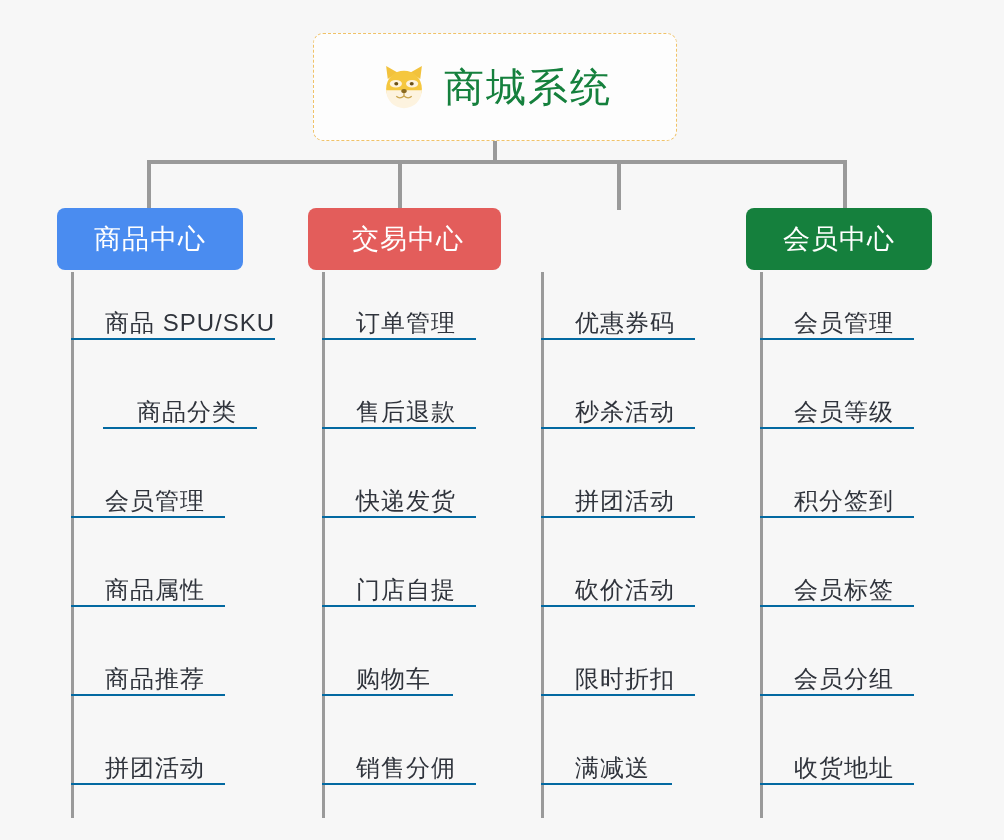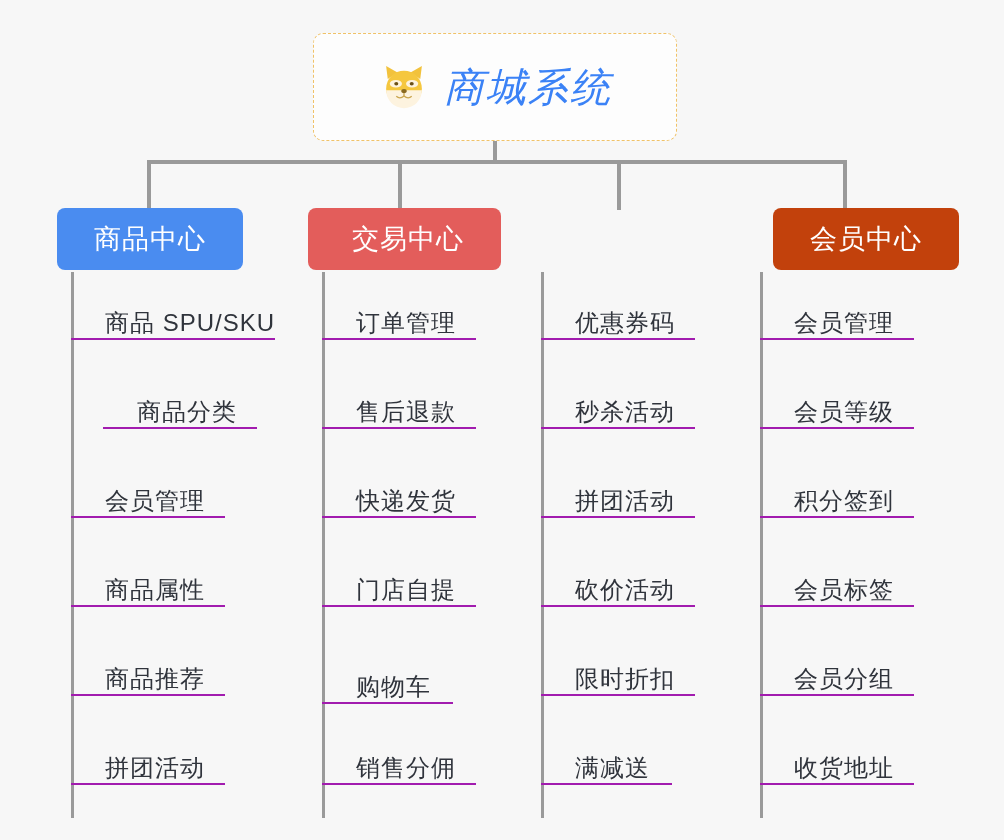--- a/index.html
+++ b/index.html
@@ -88,21 +88,21 @@
     background: #9a9a9a;
   }
   .leaf {
     position: absolute;
     left: 0;
     height: 46px;
     box-sizing: border-box;
     display: flex;
     align-items: flex-end;
     padding-left: 34px;
-    border-bottom: 2px solid #a21caf;
+    border-bottom: 2px solid #0369a1;
     white-space: nowrap;
   }
   .leaf-label {
     color: #30343c;
     font-size: 24px;
     line-height: 30px;
     letter-spacing: 1px;
   }
 </style>
 </head>
@@ -127,21 +127,21 @@
         <ellipse cx="22.5" cy="28" rx="2.5" ry="2.1" fill="#6b5016"></ellipse>
         <ellipse cx="41.5" cy="28" rx="2.5" ry="2.1" fill="#6b5016"></ellipse>
 
         <ellipse cx="32" cy="37" rx="3.4" ry="2.5" fill="#8a6a20"></ellipse>
 
         <path d="M32 39.5 L32 43" stroke="#c9a44d" stroke-width="1.6" fill="none"></path>
         <path d="M32 43 q-5 4.5 -9.5 .5" stroke="#c9a44d" stroke-width="1.6" fill="none"></path>
         <path d="M32 43 q5 4.5 9.5 .5" stroke="#c9a44d" stroke-width="1.6" fill="none"></path>
       </svg>
     </span>
-    <span class="root-title" style="color: #3b82f6; font-style: italic;">商城系统</span>
+    <span class="root-title" style="color: #15803d;">商城系统</span>
   </div>
 
   <div class="conn conn-v" style="left:493px; top:141px; height:22px;"></div>
   <div class="conn conn-h" style="left:147px; top:160px; width:700px;"></div>
   <div class="conn conn-v" style="left:147px; top:160px; height:50px;"></div>
   <div class="conn conn-v" style="left:398px; top:160px; height:50px;"></div>
   <div class="conn conn-v" style="left:617px; top:160px; height:50px;"></div>
   <div class="conn conn-v" style="left:843px; top:160px; height:50px;"></div>
 
   <div class="cat" style="left: 57px; background: rgb(74, 140, 240);">
@@ -179,21 +179,21 @@
       </div>
     <div class="leaf" style="top:111px; width:154px;">
         <span class="leaf-label">售后退款</span>
       </div>
     <div class="leaf" style="top:200px; width:154px;">
         <span class="leaf-label">快递发货</span>
       </div>
     <div class="leaf" style="top:289px; width:154px;">
         <span class="leaf-label">门店自提</span>
       </div>
-    <div class="leaf" style="top:386px; width:131px;">
+    <div class="leaf" style="top:378px; width:131px;">
         <span class="leaf-label">购物车</span>
       </div>
     <div class="leaf" style="top:467px; width:154px;">
         <span class="leaf-label">销售分佣</span>
       </div>
   </div>
 
   <div class="leaf-col" style="left:541px;">
     <div class="spine" style="height:546px;"></div>
     <div class="leaf" style="top:22px;  width:154px;">
@@ -209,21 +209,21 @@
         <span class="leaf-label">砍价活动</span>
       </div>
     <div class="leaf" style="top:378px; width:154px;">
         <span class="leaf-label">限时折扣</span>
       </div>
     <div class="leaf" style="top:467px; width:131px;">
         <span class="leaf-label">满减送</span>
       </div>
   </div>
 
-  <div class="cat" style="left: 746px; background: #c2410c; margin-left: 27px;">
+  <div class="cat" style="left: 746px; background: #15803d;">
     <span>会员中心</span>
   </div>
   <div class="leaf-col" style="left:760px;">
     <div class="spine" style="height:546px;"></div>
     <div class="leaf" style="top:22px;  width:154px;">
         <span class="leaf-label">会员管理</span>
       </div>
     <div class="leaf" style="top:111px; width:154px;">
         <span class="leaf-label">会员等级</span>
       </div>

